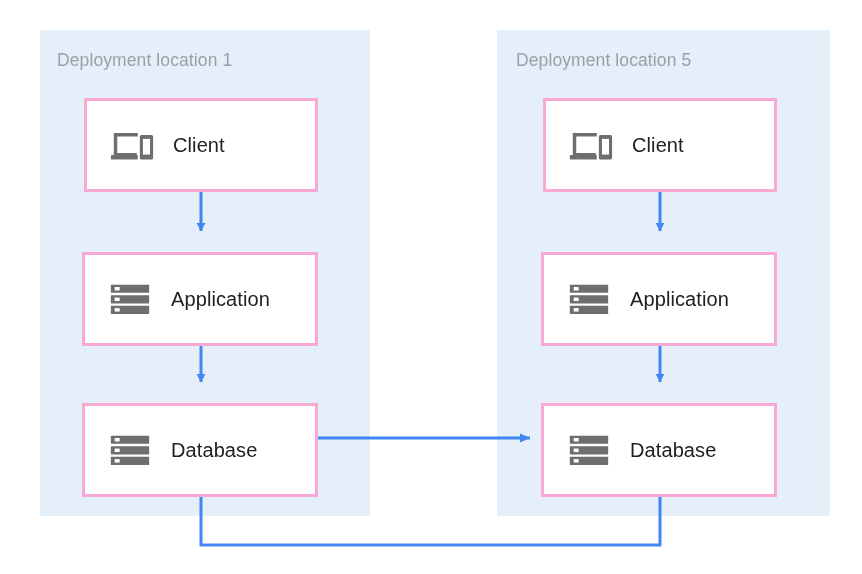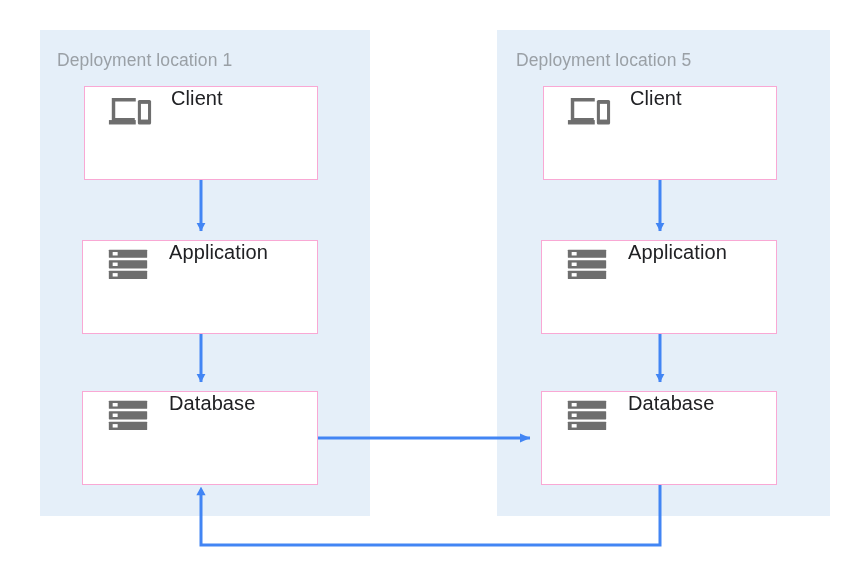--- a/index.html
+++ b/index.html
@@ -29,25 +29,26 @@
     position: absolute;
     color: #9AA0A6;
     font-size: 17.5px;
     font-weight: 400;
     letter-spacing: 0.1px;
     white-space: nowrap;
   }
   .node {
     position: absolute;
     background: #ffffff;
-    border: 1px solid #f9a8d4;
+    border: 3px solid #f9a8d4;
     box-sizing: border-box;
     display: flex;
-    align-items: flex-start;
+    align-items: center;
     justify-content: flex-start;
+    margin-top: 12px;
   }
   .node-icon {
     width: 46px;
     height: 46px;
     margin-left: 22px;
     flex: 0 0 auto;
     display: block;
   }
   .node-label {
     margin-left: 18px;

